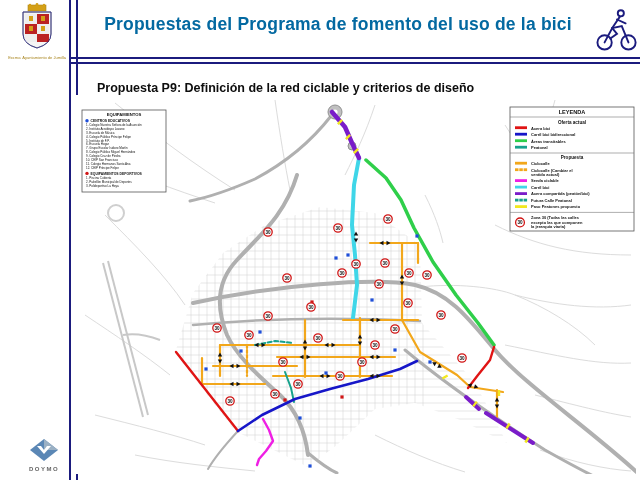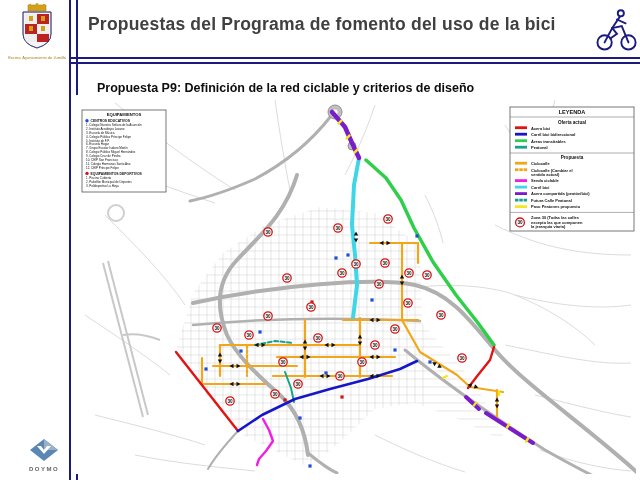--- a/index.html
+++ b/index.html
@@ -5,22 +5,22 @@
   html,body{margin:0;padding:0;background:#fff;}
   .page{position:relative;width:640px;height:480px;background:#fff;overflow:hidden;
         font-family:"Liberation Sans",sans-serif;}
   .vline{position:absolute;left:69px;top:0;width:5px;height:480px;
          border-left:2px solid #1b1b7e;border-right:2px solid #1b1b7e;}
   .hline{position:absolute;left:71px;top:57px;width:569px;height:3px;
          border-top:2px solid #1b1b7e;border-bottom:2px solid #1b1b7e;}
   .crest{position:absolute;left:8px;top:3px;width:58px;height:54px;text-align:center;}
   .crest .cap{display:block;font-size:4px;color:#a8841c;line-height:4px;margin-top:1px;
               white-space:nowrap;overflow:hidden;}
-  h1.title{position:absolute;left:88px;top:14px;width:500px;margin:0;
-           font-size:17.5px;font-weight:bold;color:#404040;letter-spacing:0.2px;}
+  h1.title{position:absolute;left:88px;top:14px;width:500px;margin:0;text-align:center;
+           font-size:17.5px;font-weight:bold;color:#0369a1;letter-spacing:0.2px;}
   .bike{position:absolute;right:2px;top:7px;}
   h2.subtitle{position:absolute;left:88px;top:72px;margin:9px;font-size:12.5px;
               font-weight:bold;color:#0d0d0d;}
   .map{position:absolute;left:75px;top:95px;width:561px;height:379px;}
   .doymo{position:absolute;left:20px;top:438px;width:48px;text-align:center;}
   .doymo .txt{display:block;font-size:6px;font-weight:bold;color:#666;letter-spacing:1.5px;}
 </style>
 </head>
 <body>
 

